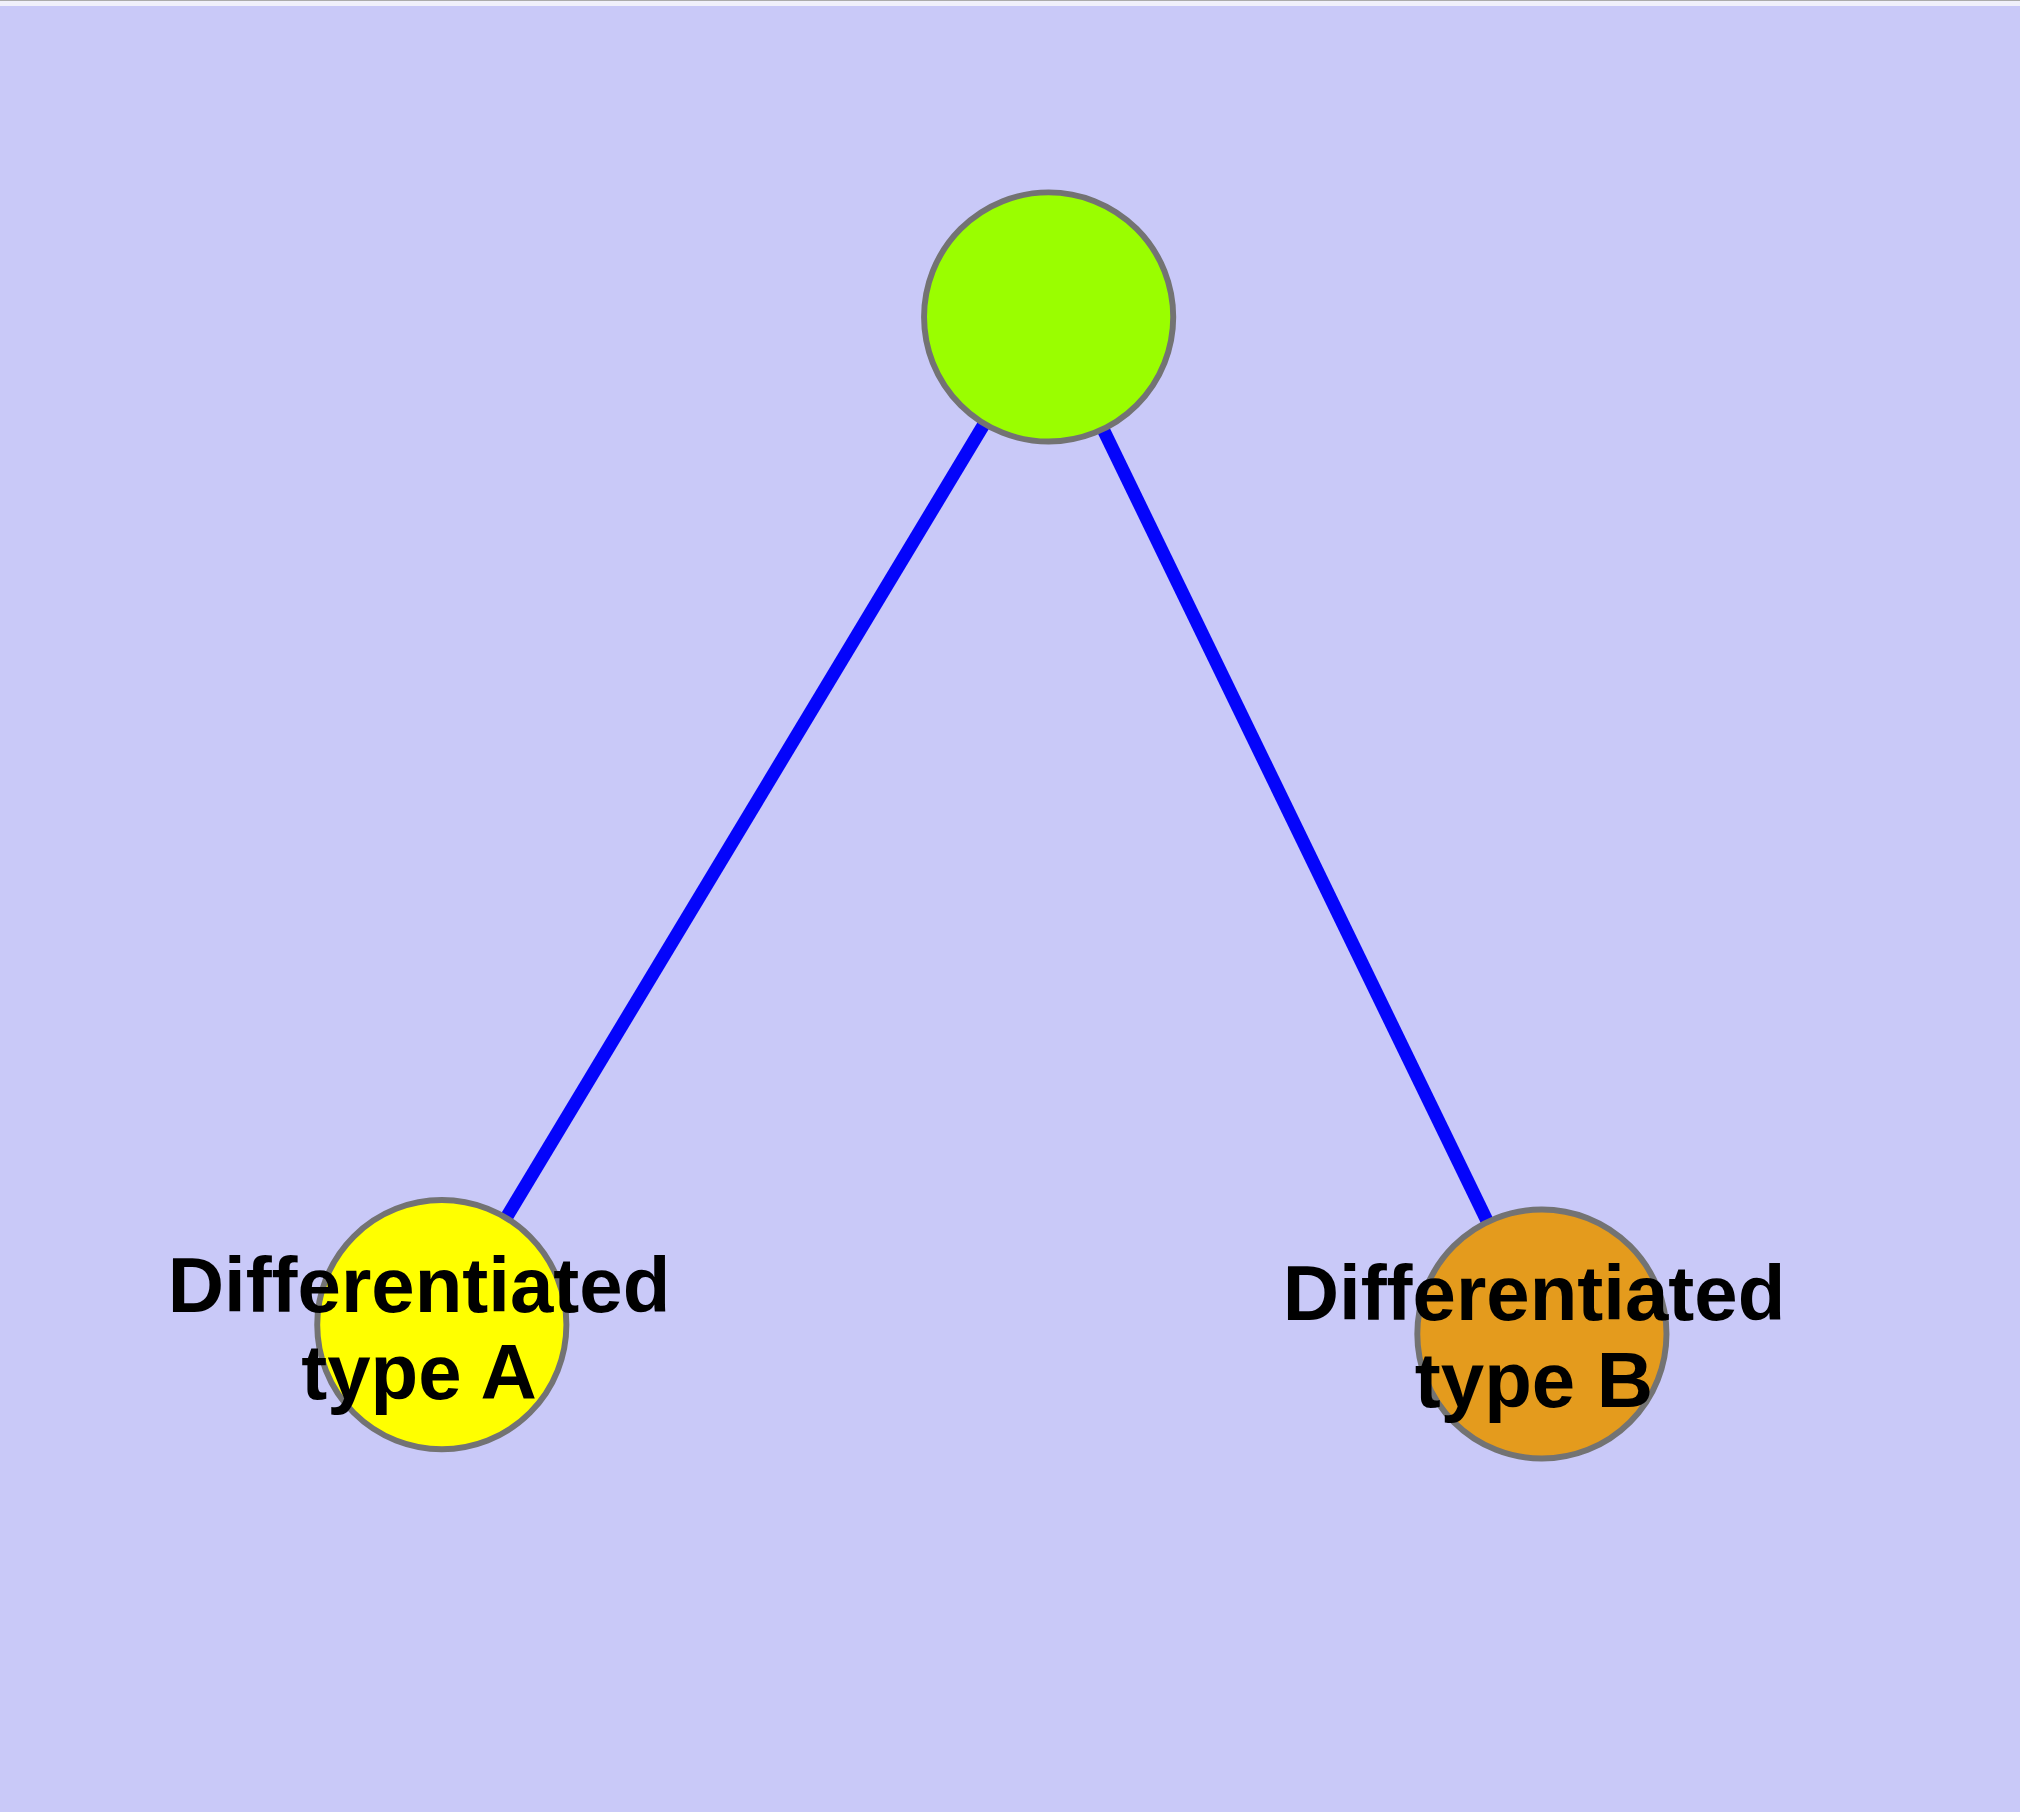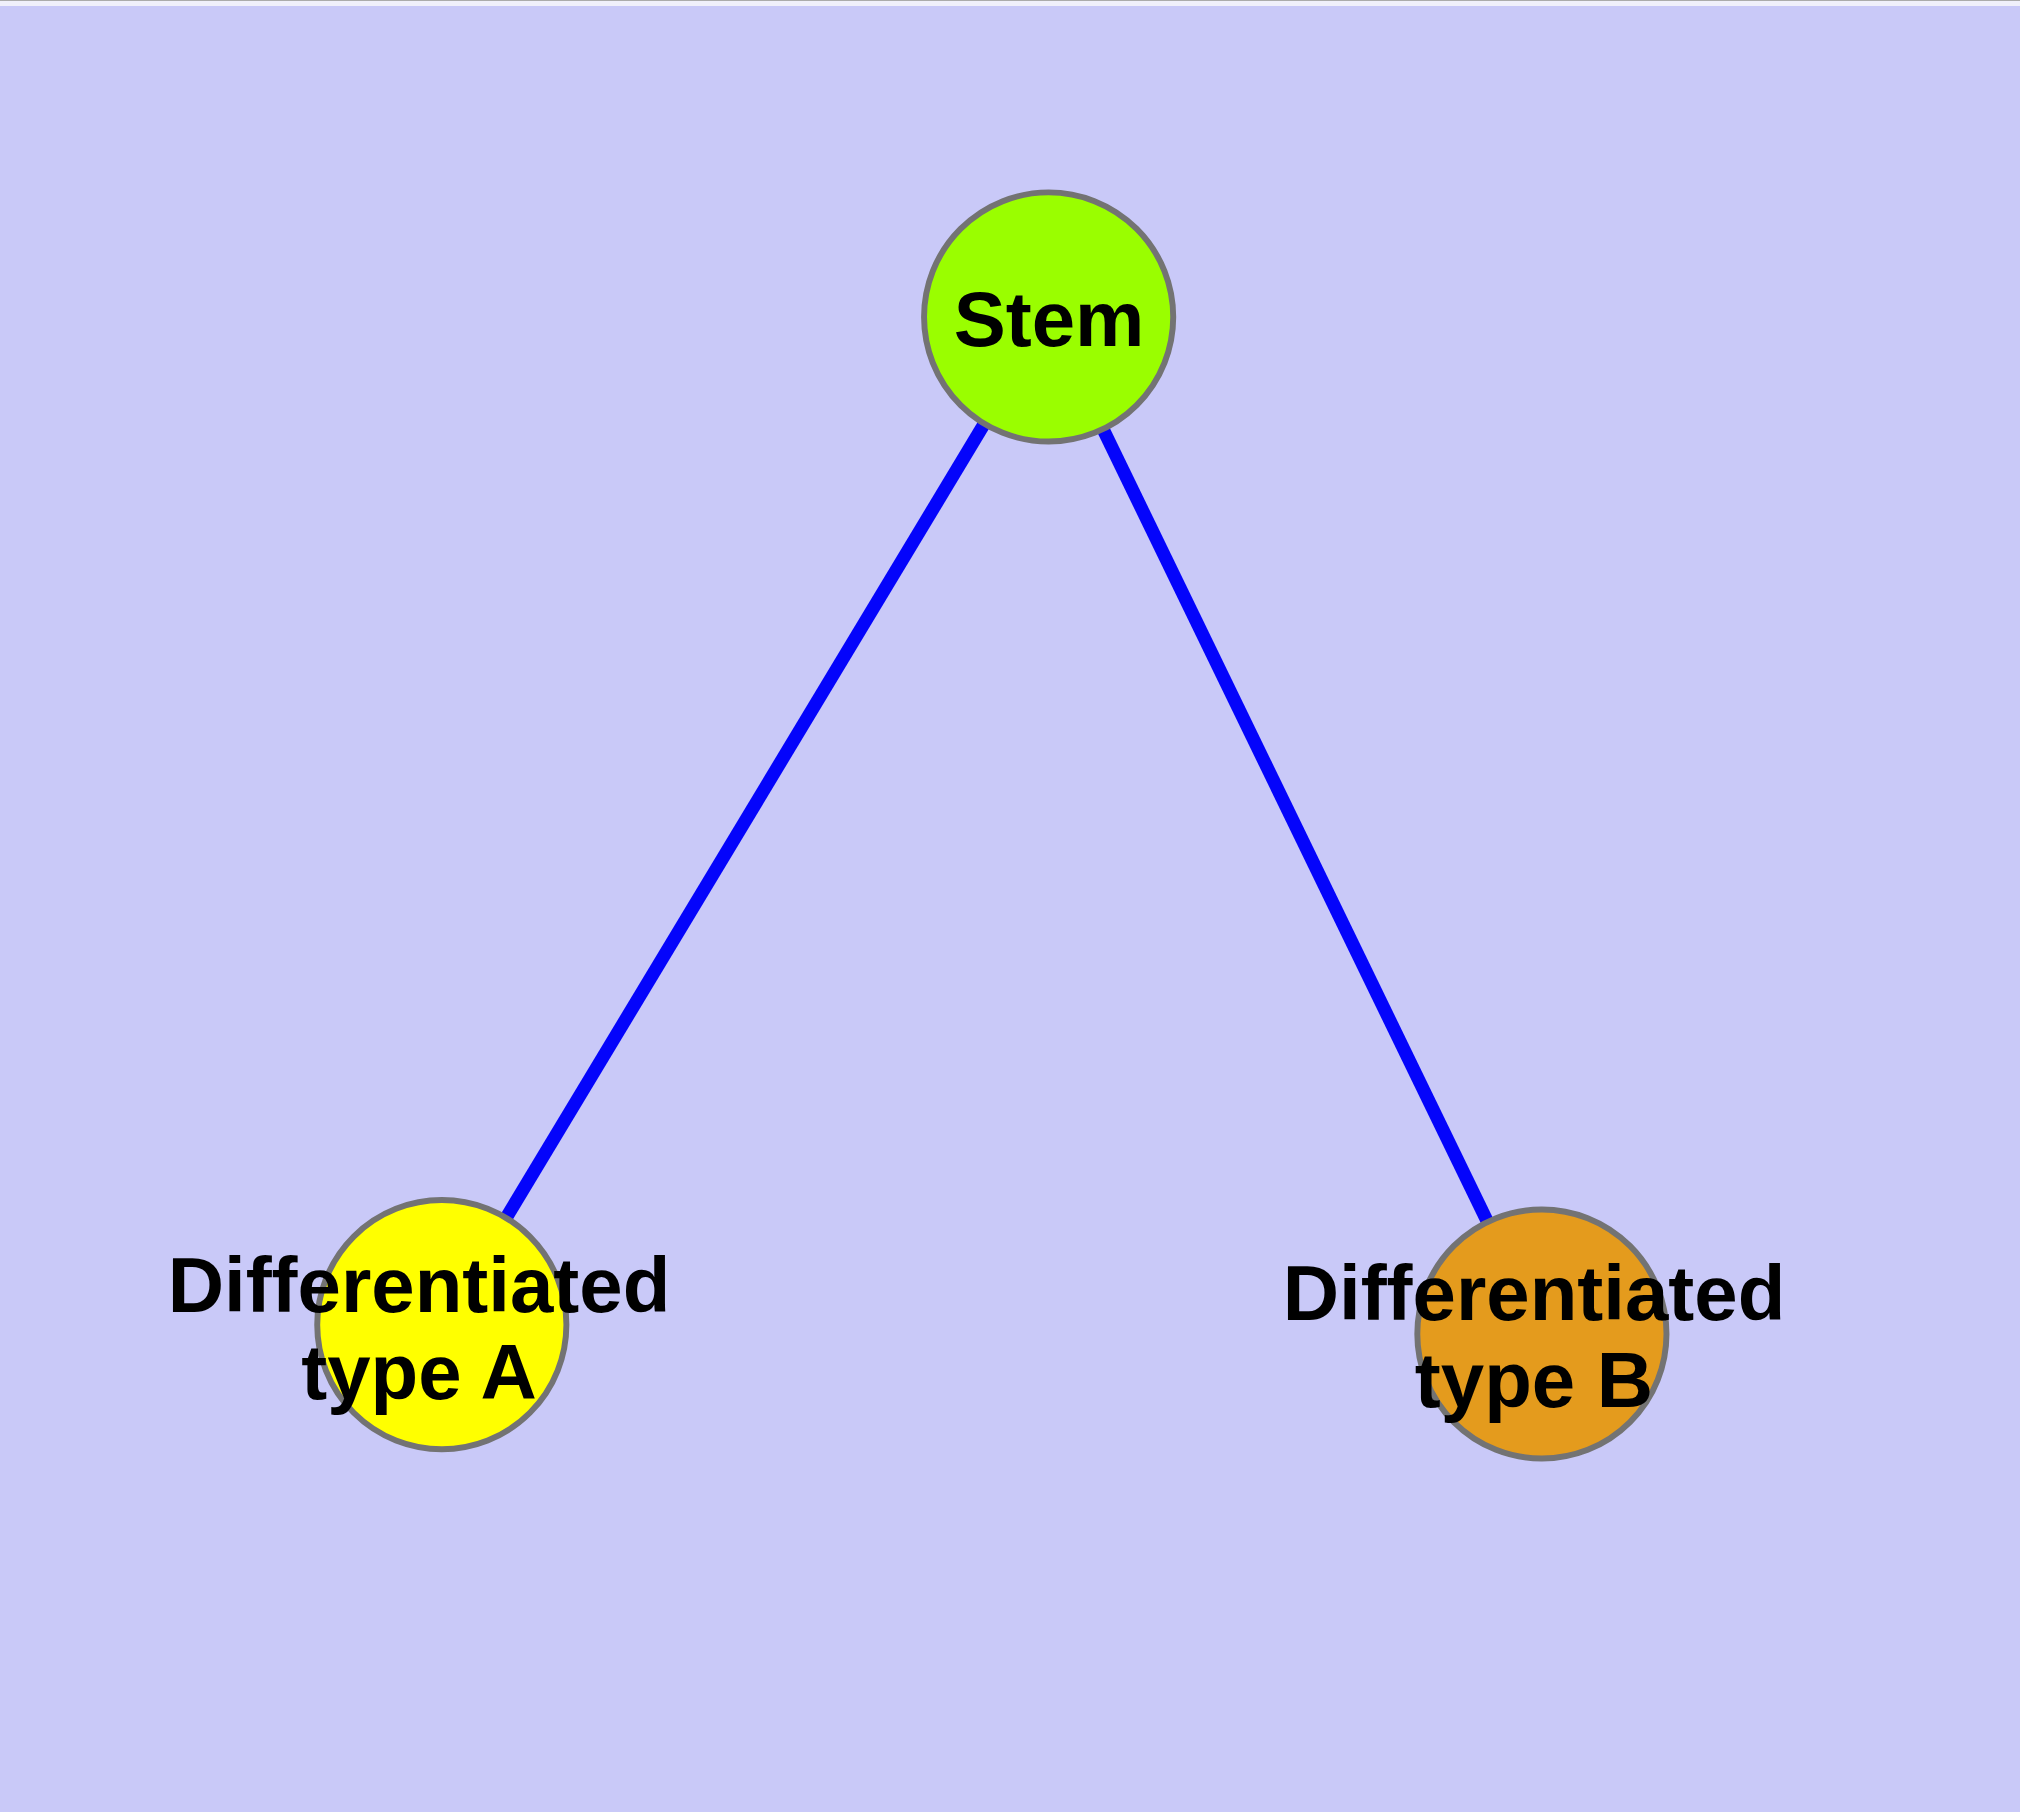--- a/index.html
+++ b/index.html
@@ -45,21 +45,20 @@
   <svg class="graph" width="2021" height="1812" viewBox="0 0 2384 2138">
 
     <line x1="1237" y1="374" x2="521" y2="1563" stroke-width="15.5" stroke="#0404FB"></line>
     <line x1="1237" y1="374" x2="1819" y2="1574" stroke-width="15.5" stroke="#0404FB"></line>
 
     <circle cx="1237" cy="374" r="147" stroke-width="7" fill="#9AFE00" stroke="#737373"></circle>
     <circle cx="521" cy="1563" r="147" stroke-width="7" fill="#FFFF00" stroke="#737373"></circle>
     <circle cx="1819" cy="1574" r="147" stroke-width="7" fill="#E49B1D" stroke="#737373"></circle>
   </svg>
 
-  <div class="node-label" style="left:1049px; top:319px;">Stem</div>
 
   <div class="node-label" style="left:419px; top:1329px;">Differentiated
 type A</div>
 
   <div class="node-label" style="left:1534px; top:1337px;">Differentiated
 type B</div>
 
   <div class="top-edge"></div>
 
 </div>

